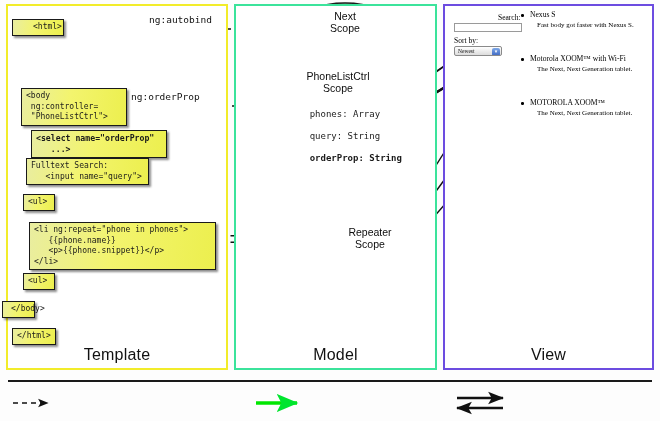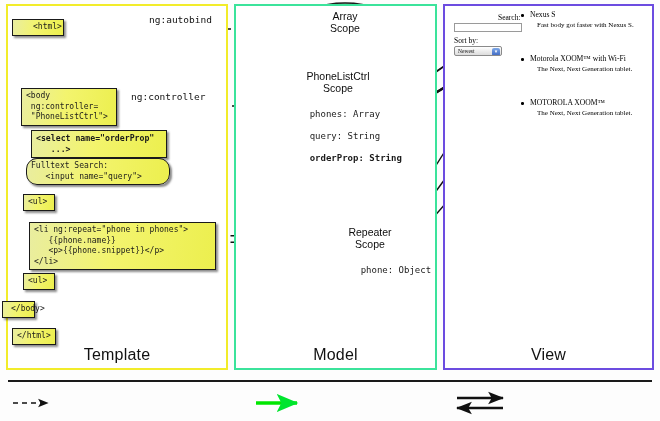--- a/index.html
+++ b/index.html
@@ -220,67 +220,64 @@
       <line x1="503" y1="408" x2="457" y2="408" stroke="#111" stroke-width="2.4" marker-end="url(#arrowBlack)"></line>
     </g>
   </svg>
 
   <div class="panel" id="panel-template">
     <div class="panel-label">Template</div>
   </div>
 
   <div class="codebox" style="left:12px;top:19px;width:52px;padding-left:20px;">&lt;html&gt;</div>
 
-  <div class="codebox" style="left:21px;top:88px;width:96px;">&lt;body
+  <div class="codebox" style="left:21px;top:88px;width:106px;">&lt;body
  ng:controller=
  "PhoneListCtrl"&gt;</div>
 
   <div class="codebox bold" style="left:31px;top:130px;width:136px;">&lt;select name="orderProp"
    ...&gt;</div>
 
-  <div class="codebox" style="left:26px;top:158px;width:144px;border-radius:11px;">Fulltext Search:
+  <div class="codebox" style="left:26px;top:158px;width:123px;">Fulltext Search:
    &lt;input name="query"&gt;</div>
 
   <div class="codebox" style="left:23px;top:194px;width:32px;">&lt;ul&gt;</div>
 
   <div class="codebox" style="left:29px;top:222px;width:187px;">&lt;li ng:repeat="phone in phones"&gt;
    {{phone.name}}
    &lt;p&gt;{{phone.snippet}}&lt;/p&gt;
 &lt;/li&gt;</div>
 
   <div class="codebox" style="left:23px;top:273px;width:32px;">&lt;ul&gt;</div>
 
   <div class="codebox" style="left:2px;top:301px;width:33px;padding-left:8px;">&lt;/body&gt;</div>
 
   <div class="codebox" style="left:12px;top:328px;width:44px;">&lt;/html&gt;</div>
 
   <div class="conn-label" style="left:149px;top:14px;">ng:autobind</div>
-  <div class="conn-label" style="left:131px;top:91px;">ng:controller</div>
+  <div class="conn-label" style="left:131px;top:91px;">ng:orderProp</div>
   <div class="conn-label" style="left:240px;top:221px;">ng:repeat</div>
 
   <div class="panel" id="panel-model">
     <div class="panel-label">Model</div>
   </div>
 
-  <div class="scope-title" style="left:313px;top:10px;width:64px;">Array
+  <div class="scope-title" style="left:313px;top:10px;width:64px;">Next
 Scope</div>
 
   <div class="scope-title" style="left:284px;top:70px;width:108px;">PhoneListCtrl
 Scope</div>
   <div class="scope-props" style="left:288px;top:98px;">
     <span>phones: Array</span><br>
     <span>query: String</span><br>
     <b>orderProp: String</b>
   </div>
 
   <div class="scope-title" style="left:336px;top:226px;width:68px;">Repeater
 Scope</div>
-  <div class="scope-props" style="left:339px;top:254px;">
-    <span>phone: Object</span>
-  </div>
 
   <div class="panel" id="panel-view">
     <div class="panel-label">View</div>
   </div>
 
   <div class="view-lbl" style="left:454px;top:13px;padding-left:44px;">Search:</div>
   <input class="view-input" style="left: 454px; top: 23px; width: 68px;" value="">
 
   <div class="view-lbl" style="left:454px;top:36px;">Sort by:</div>
   <div class="view-select" style="left:454px;top:46px;">

